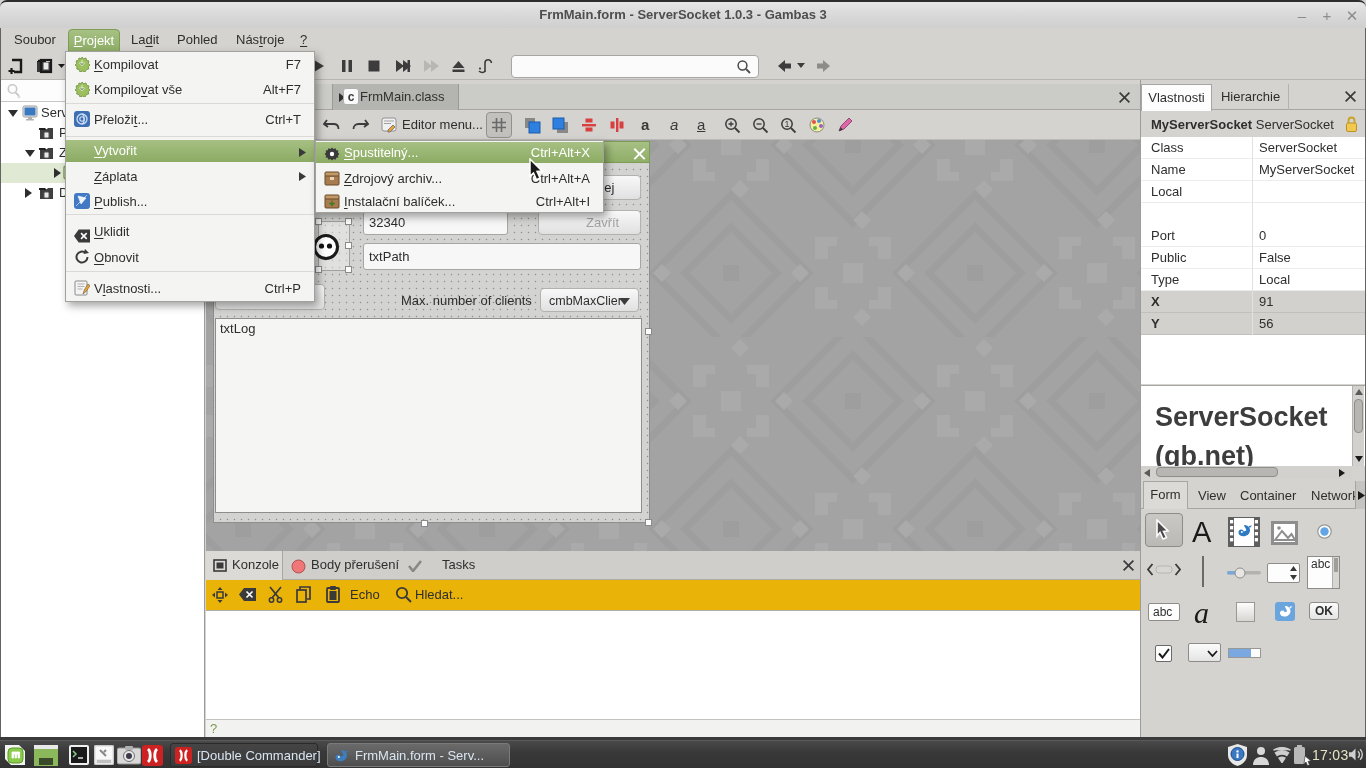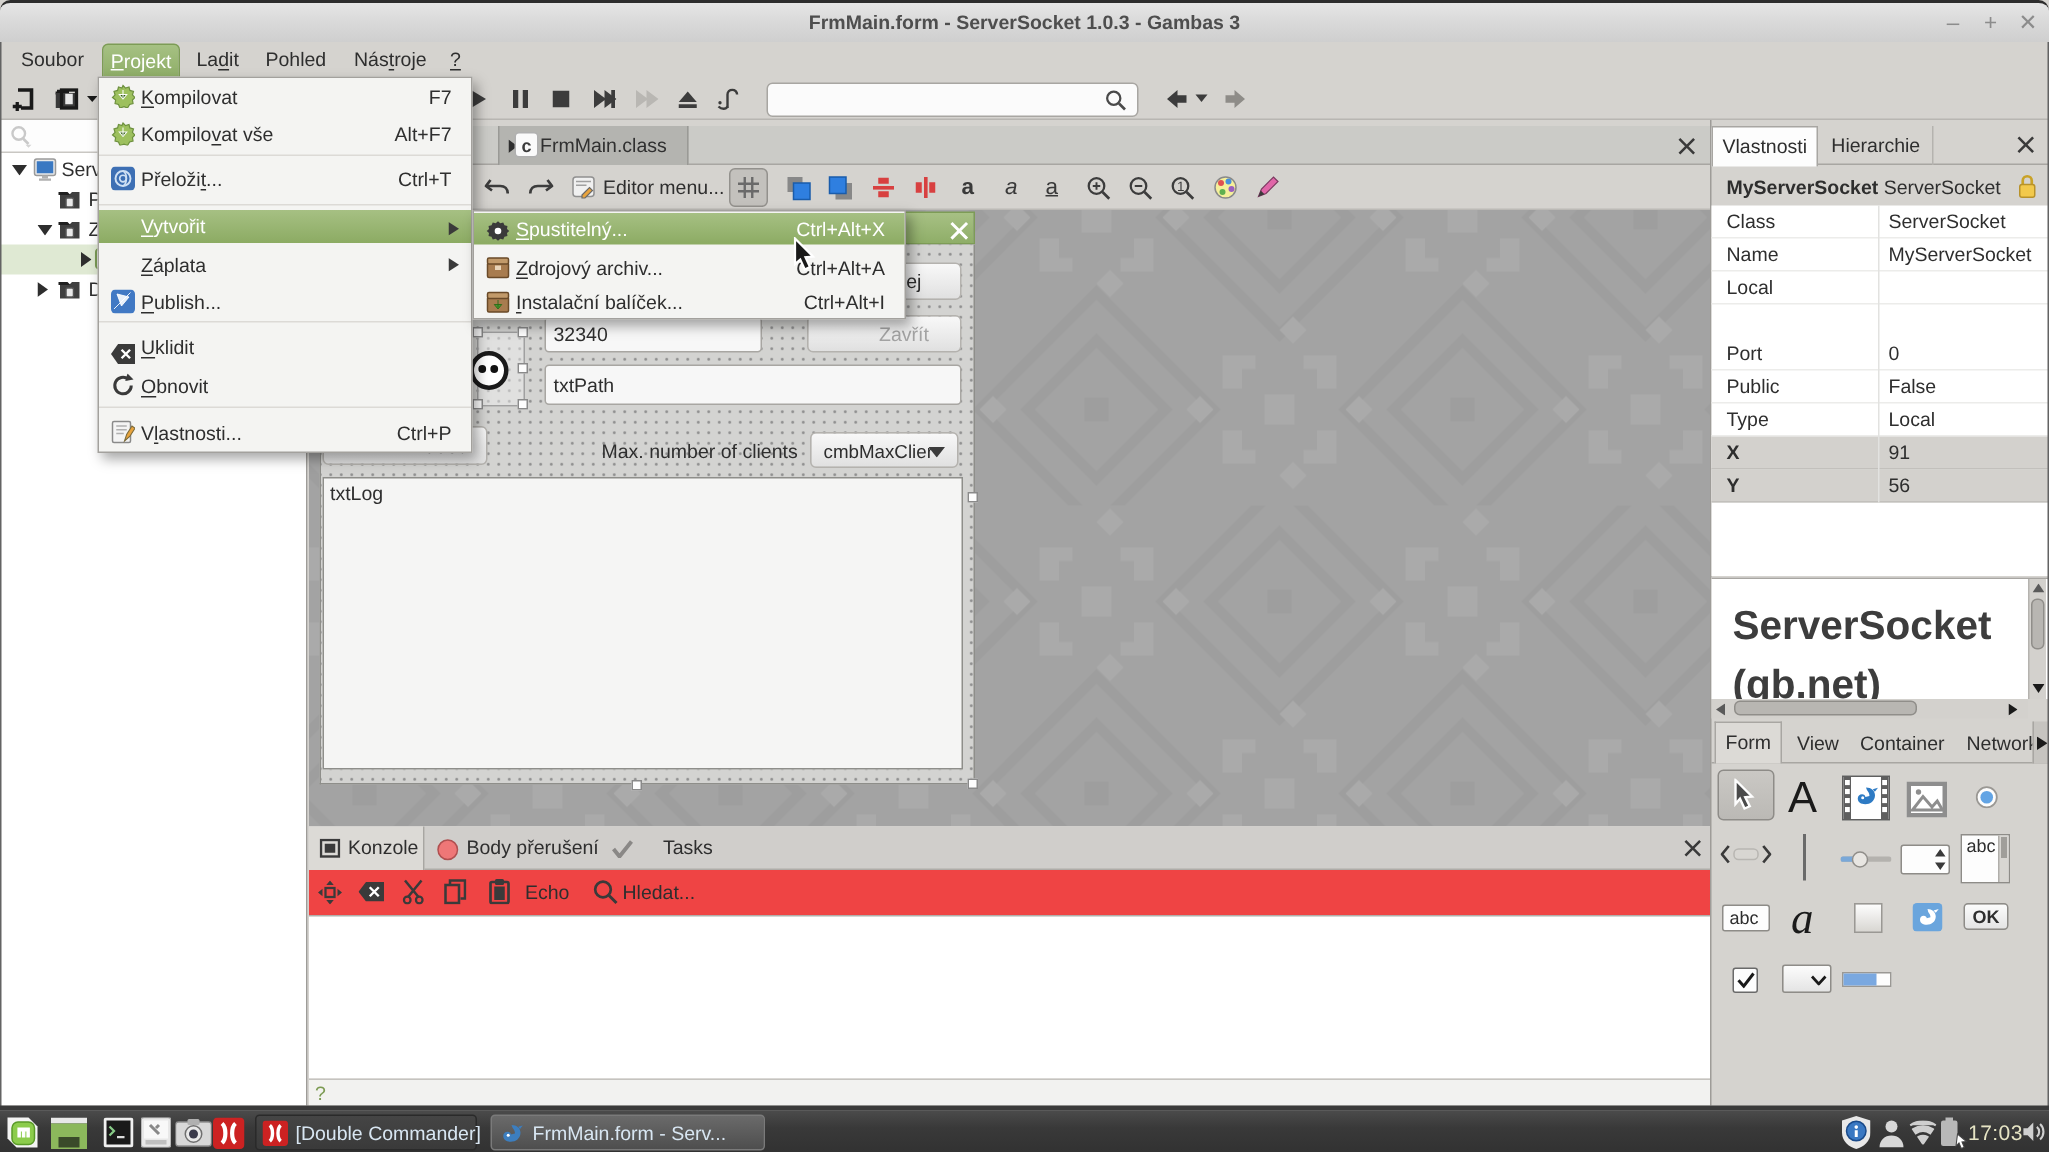--- a/index.html
+++ b/index.html
@@ -55,21 +55,21 @@
 .fbtn { position:absolute; background:linear-gradient(#f8f8f8,#eaeaea 60%,#e0e0e0);
   border:1px solid #b4b2ae; border-radius:4px; text-align:center; color:#2e2e2e;padding-left:47px; }
 .ftxt { position:absolute; background:#f7f7f7; border:1px solid #a8a6a2; border-radius:3px;
   color:#2e2e2e; padding-left:5px; }
 .handle { position:absolute; width:7px; height:7px; background:#fdfdfd; border:1px solid #8a8a8a; }
 
 
 #console { position:absolute; left:206px; top:551px; width:934px; height:186px; background:#d5d3cf; }
 #ctabs { position:absolute; left:0; top:0; width:934px; height:29px; background:#d0cecb;
   border-bottom:1px solid #aeaca8; }
-#ctoolbar { position:absolute; left:0; top:29px; width:934px; height:30px; background:#ef4444; }
+#ctoolbar { position:absolute; left:0; top:29px; width:934px; height:30px; background:#eab308; }
 #cwhite { position:absolute; left:0; top:59px; width:934px; height:109px; background:#fff;
   border-top:1px solid #b0aeaa; }
 #cstatus { position:absolute; left:0; top:168px; width:934px; height:18px; background:#f2f2f0;
   border-top:1px solid #c5c3bf; color:#7b9a51; line-height:17px; padding-left:4px; }
 
 
 #rightpanel { position:absolute; left:1140px; top:80px; width:226px; height:657px; background:#d5d3cf;
   border-left:1px solid #9e9c98; }
 #propgrid { position:absolute; left:0; top:57px; width:226px; height:247px; background:#fff; }
 .prow { position:absolute; left:0; width:226px; height:22px; line-height:22px; border-bottom:1px solid #ececea; }

